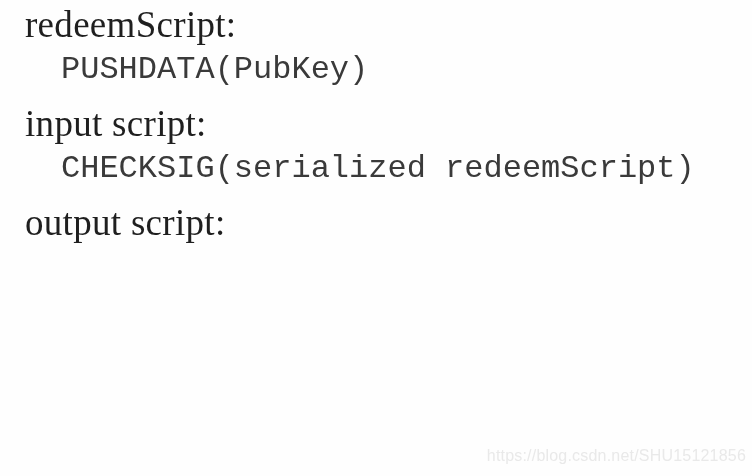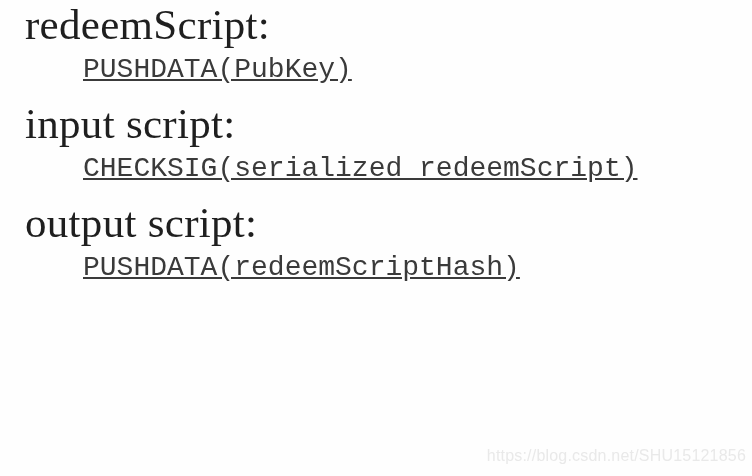--- a/index.html
+++ b/index.html
@@ -13,33 +13,32 @@
   }
   .page {
     position: absolute;
     top: 2px;
     left: 25px;
     right: 0;
   }
   .section + .section { margin-top: 10px; }
   .heading {
     font-family: "Liberation Serif", serif;
-    font-size: 43px;
+    font-size: 37px;
     line-height: 46px;
     color: #1f1f1f;
     letter-spacing: 0.3px;
   }
   .code {
     font-family: "Liberation Mono", "DejaVu Sans Mono", monospace;
-    font-size: 28px;
+    font-size: 32px;
     line-height: 43px;
     color: #3a3a3a;
-    margin-left: 58px;
+    margin-left: 36px;
     white-space: pre;
-    text-decoration: underline;
   }
   .watermark {
     position: absolute;
     right: 6px;
     bottom: 11px;
     font-family: "Liberation Sans", sans-serif;
     font-size: 16px;
     color: #e9e9e9;
     letter-spacing: 0.2px;
     user-select: none;
@@ -55,18 +54,17 @@
     <div class="code">PUSHDATA(PubKey)</div>
   </div>
 
   <div class="section">
     <div class="heading">input script:</div>
     <div class="code">CHECKSIG(serialized redeemScript)</div>
   </div>
 
   <div class="section">
     <div class="heading">output script:</div>
-    <div class="code">PUSHDATA(redeemScriptHash)</div>
   </div>
 
 </div>
 
 <div class="watermark">https://blog.csdn.net/SHU15121856</div>
 
 </body></html>

